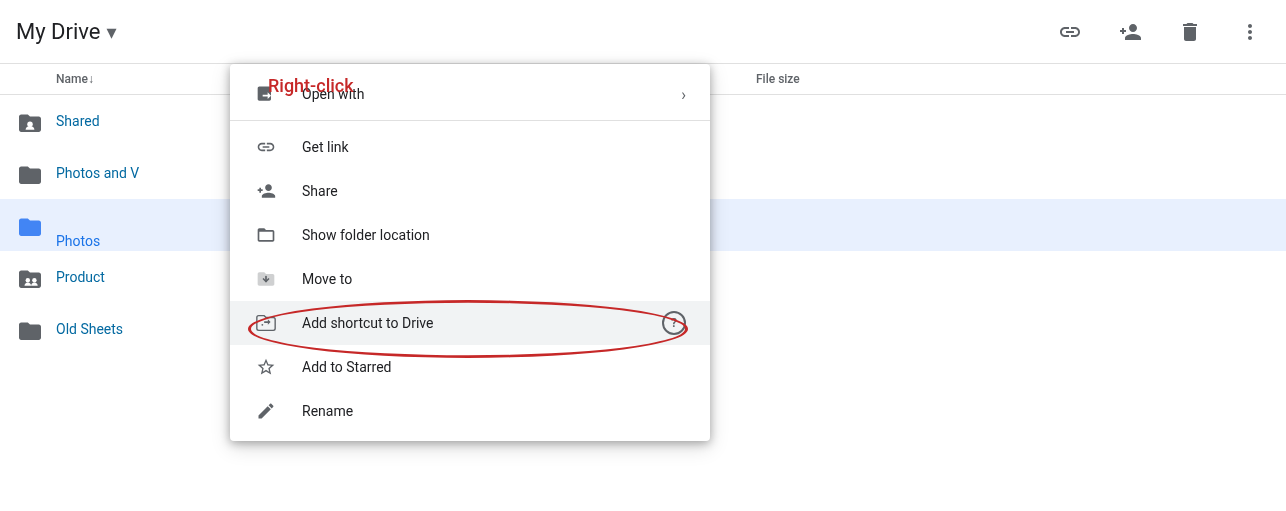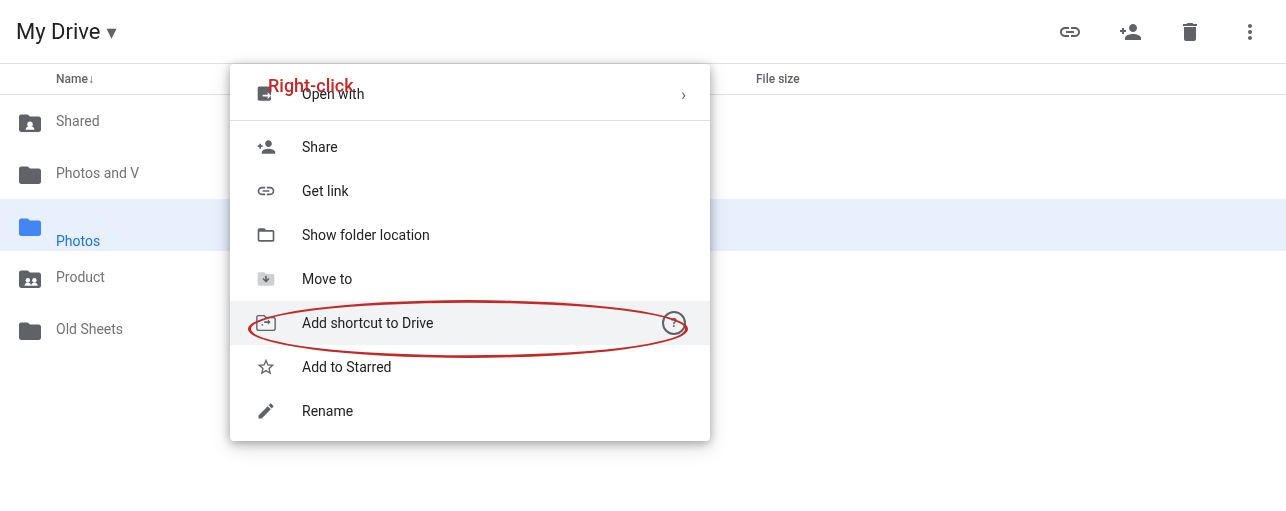--- a/index.html
+++ b/index.html
@@ -72,21 +72,21 @@
     
     .table-row {
       display: flex;
       align-items: center;
       padding: 8px 16px;
       height: 52px;
       cursor: pointer;
     }
     .table-row.selected { background: #e8f0fe; }
     .row-icon { width: 40px; display: flex; align-items: center; }
-    .row-name { flex: 0 0 220px; color: #737373; font-size: 14px; overflow: hidden; text-overflow: ellipsis; white-space: nowrap; }
+    .row-name { flex: 0 0 220px; color: #0369a1; font-size: 14px; overflow: hidden; text-overflow: ellipsis; white-space: nowrap; }
     .row-name.active { color: #1a73e8; margin-top: 32px; }
     .row-owner { flex: 0 0 180px; color: #5f6368; font-size: 14px; }
     .row-modified { flex: 0 0 220px; color: #5f6368; font-size: 14px; }
     .row-size { flex: 0 0 100px; color: #5f6368; font-size: 14px; }
 
     
     .context-menu-overlay {
       position: absolute;
       top: 64px;
       left: 230px;
@@ -300,33 +300,33 @@
       </div>
       <span class="menu-item-label">Open with</span>
       <span class="menu-item-arrow">›</span>
     </div>
 
     <div class="menu-divider"></div>
 
     <div class="menu-item">
       <div class="menu-item-icon">
         <svg width="20" height="20" viewBox="0 0 24 24" fill="none">
+          <path d="M3.9 12c0-1.71 1.39-3.1 3.1-3.1h4V7H7c-2.76 0-5 2.24-5 5s2.24 5 5 5h4v-1.9H7c-1.71 0-3.1-1.39-3.1-3.1zM8 13h8v-2H8v2zm9-6h-4v1.9h4c1.71 0 3.1 1.39 3.1 3.1s-1.39 3.1-3.1 3.1h-4V17h4c2.76 0 5-2.24 5-5s-2.24-5-5-5z" fill="#5f6368"></path>
+        </svg>
+      </div>
+      <span class="menu-item-label">Get link</span>
+    </div>
+
+    <div class="menu-item">
+      <div class="menu-item-icon">
+        <svg width="20" height="20" viewBox="0 0 24 24" fill="none">
           <path d="M15 12c2.21 0 4-1.79 4-4s-1.79-4-4-4-4 1.79-4 4 1.79 4 4 4zm-9-2V8H4v2H2v2h2v2h2v-2h2v-2H6zm9 4c-2.67 0-8 1.34-8 4v2h16v-2c0-2.66-5.33-4-8-4z" fill="#5f6368"></path>
         </svg>
       </div>
       <span class="menu-item-label">Share</span>
-    </div>
-
-    <div class="menu-item">
-      <div class="menu-item-icon">
-        <svg width="20" height="20" viewBox="0 0 24 24" fill="none">
-          <path d="M3.9 12c0-1.71 1.39-3.1 3.1-3.1h4V7H7c-2.76 0-5 2.24-5 5s2.24 5 5 5h4v-1.9H7c-1.71 0-3.1-1.39-3.1-3.1zM8 13h8v-2H8v2zm9-6h-4v1.9h4c1.71 0 3.1 1.39 3.1 3.1s-1.39 3.1-3.1 3.1h-4V17h4c2.76 0 5-2.24 5-5s-2.24-5-5-5z" fill="#5f6368"></path>
-        </svg>
-      </div>
-      <span class="menu-item-label">Get link</span>
     </div>
 
     <div class="menu-item">
       <div class="menu-item-icon">
         <svg width="20" height="20" viewBox="0 0 24 24" fill="none">
           <path d="M20 6h-8l-2-2H4c-1.1 0-2 .9-2 2v12c0 1.1.9 2 2 2h16c1.1 0 2-.9 2-2V8c0-1.1-.9-2-2-2zm0 12H4V8h16v10z" fill="#5f6368"></path>
         </svg>
       </div>
       <span class="menu-item-label">Show folder location</span>
     </div>

